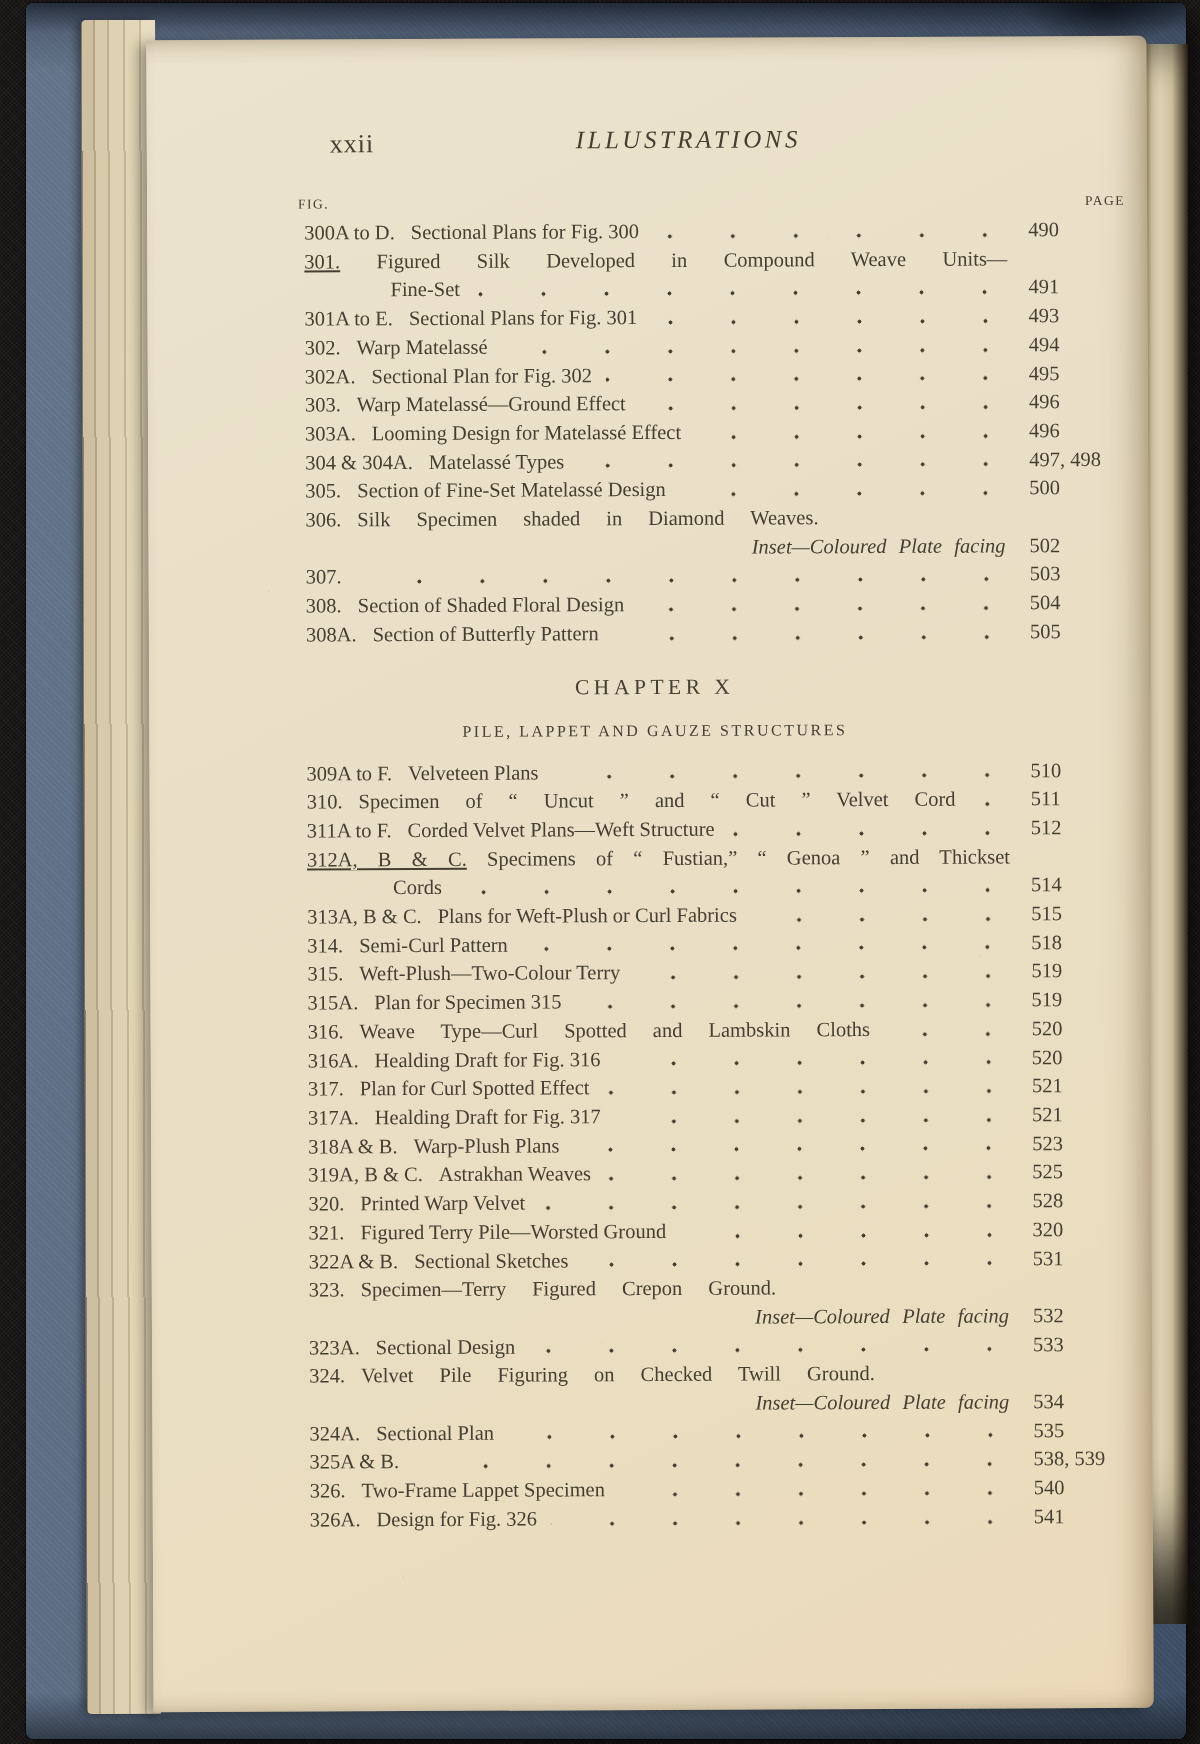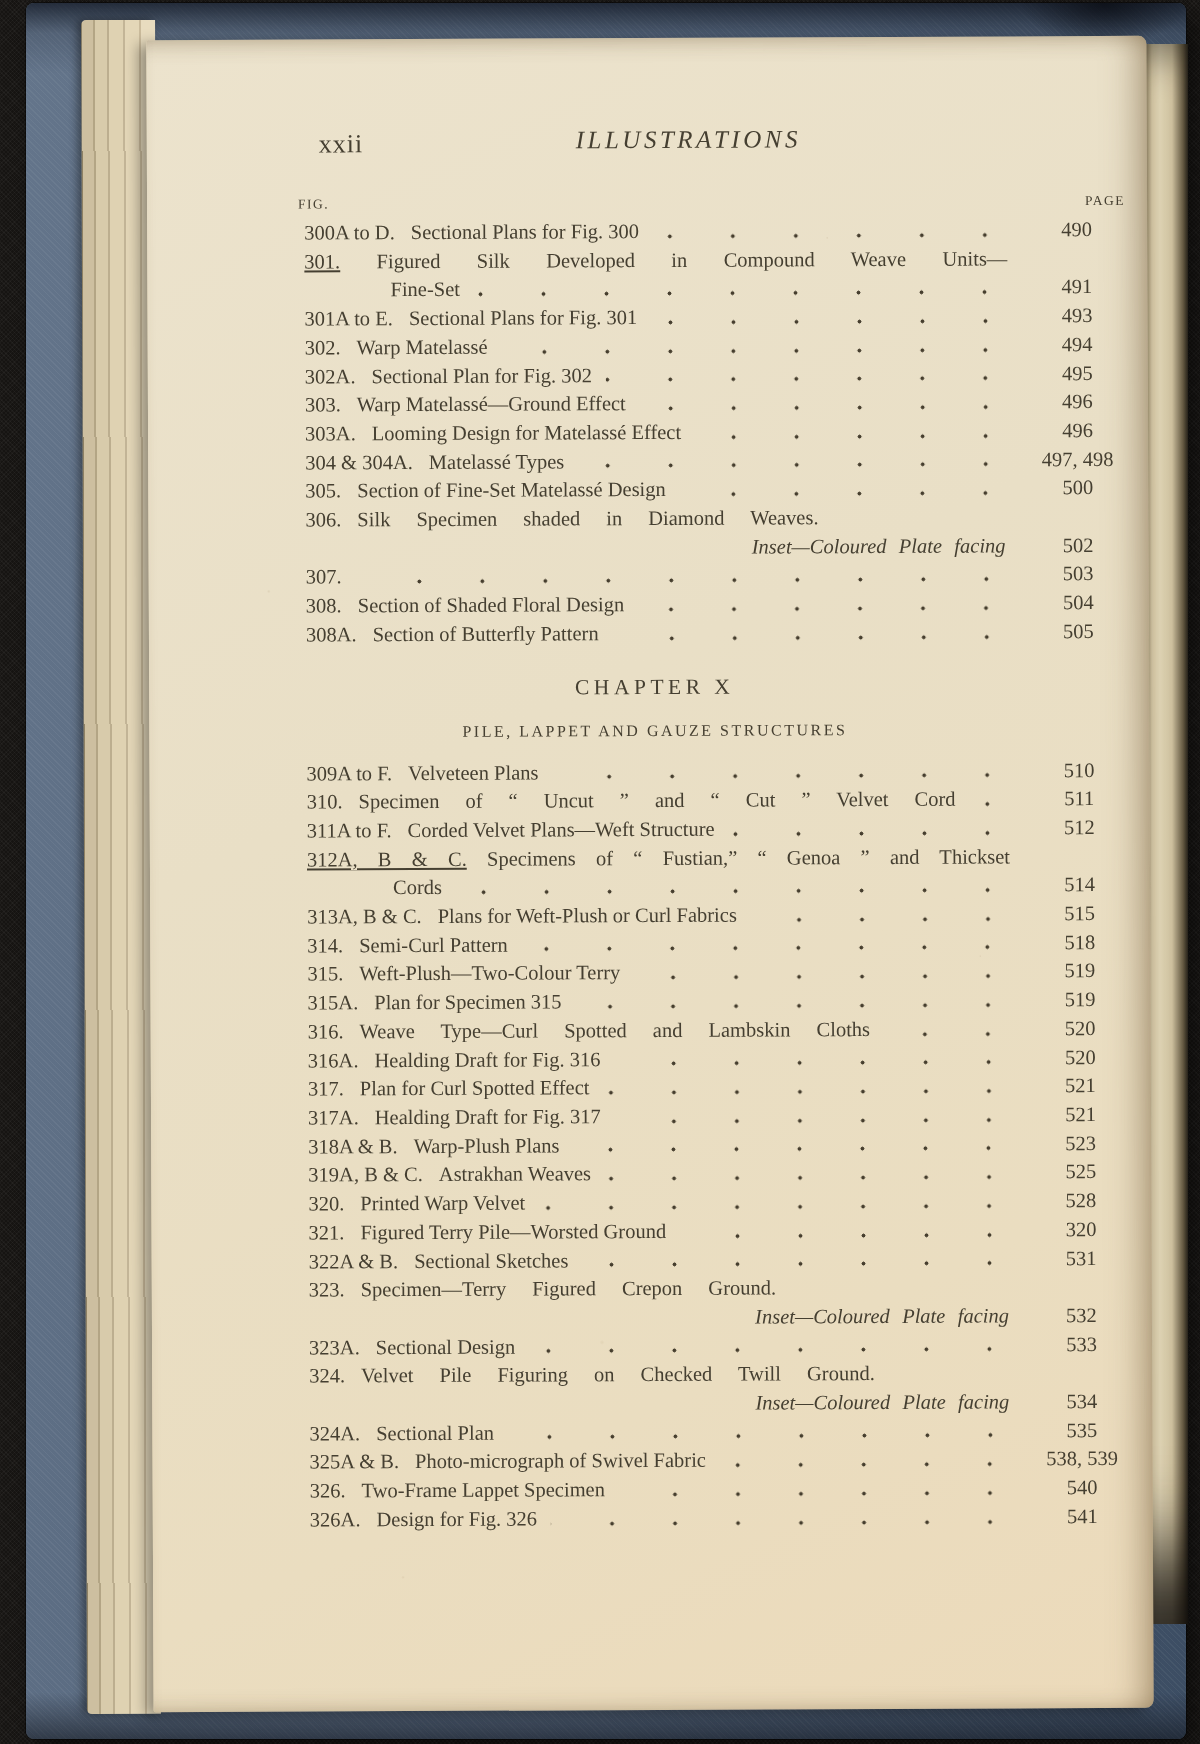--- a/index.html
+++ b/index.html
@@ -63,38 +63,38 @@
       radial-gradient(2px 2px at 68% 12%, rgba(140,110,70,.3), transparent 60%),
       radial-gradient(4px 4px at 45% 78%, rgba(140,110,70,.18), transparent 60%),
       radial-gradient(2px 2px at 83% 55%, rgba(140,110,70,.25), transparent 60%),
       radial-gradient(3px 3px at 25% 92%, rgba(140,110,70,.2), transparent 60%);
   }
   .content{
     position:absolute;left:151px;right:22px;top:0;color:var(--ink);
     font-size:20.5px;
   }
   .running-head{position:relative;padding-top:90px;height:40px;}
-  .folio{position:absolute;left:21px;top:90px;font-size:26px;letter-spacing:1px;}
+  .folio{position:absolute;left:32px;top:90px;font-size:26px;letter-spacing:1px;}
   .head-title{
     position:absolute;left:0;right:46px;top:88px;text-align:center;
     font-style:italic;font-size:25px;letter-spacing:3.5px;
   }
   .colheads{
     display:flex;justify-content:space-between;align-items:baseline;
     margin-top:27px;font-size:13.5px;letter-spacing:1.5px;
   }
   .toc{margin-top:6px;}
   .row{display:flex;align-items:baseline;line-height:28.7px;white-space:nowrap;}
   .fig{margin-right:16px;margin-left:6px;}
   .leader{
     flex:1 1 auto;min-width:0;height:7px;align-self:flex-end;margin:0 10px 6px 14px;
     background-image:radial-gradient(circle, var(--dot) 1.8px, rgba(70,62,46,0) 2.2px);
     background-size:63px 7px;background-repeat:repeat-x;background-position:right 2px bottom;
   }
-  .pg{min-width:97px;text-align:center;white-space:nowrap;}
+  .pg{min-width:97px;text-align:left;white-space:nowrap;}
   .row.runover{padding-left:92px;}
   .row.wide .title{word-spacing:1.02em;}
   .row.justify{
     display:block;white-space:normal;margin-right:118px;
     text-align:justify;text-align-last:justify;
   }
   .row.justify .fig{margin-right:0;text-decoration:underline;}
   .row.inset{justify-content:flex-end;}
   .inset-text{font-style:italic;word-spacing:.35em;margin-right:24px;}
   .chapterblock{margin-top:26px;}
@@ -338,21 +338,20 @@
           <span class="pg">534</span>
         </div>
         <div class="row normal">
           <span class="fig">324A.</span>
           <span class="title">Sectional Plan</span>
           <span class="leader"></span>
           <span class="pg">535</span>
         </div>
         <div class="row normal">
           <span class="fig">325A &amp; B.</span>
-          <span class="title">Photo-micrograph of Swivel Fabric</span>
           <span class="leader"></span>
           <span class="pg">538, 539</span>
         </div>
         <div class="row normal">
           <span class="fig">326.</span>
           <span class="title">Two-Frame Lappet Specimen</span>
           <span class="leader"></span>
           <span class="pg">540</span>
         </div>
         <div class="row normal">

